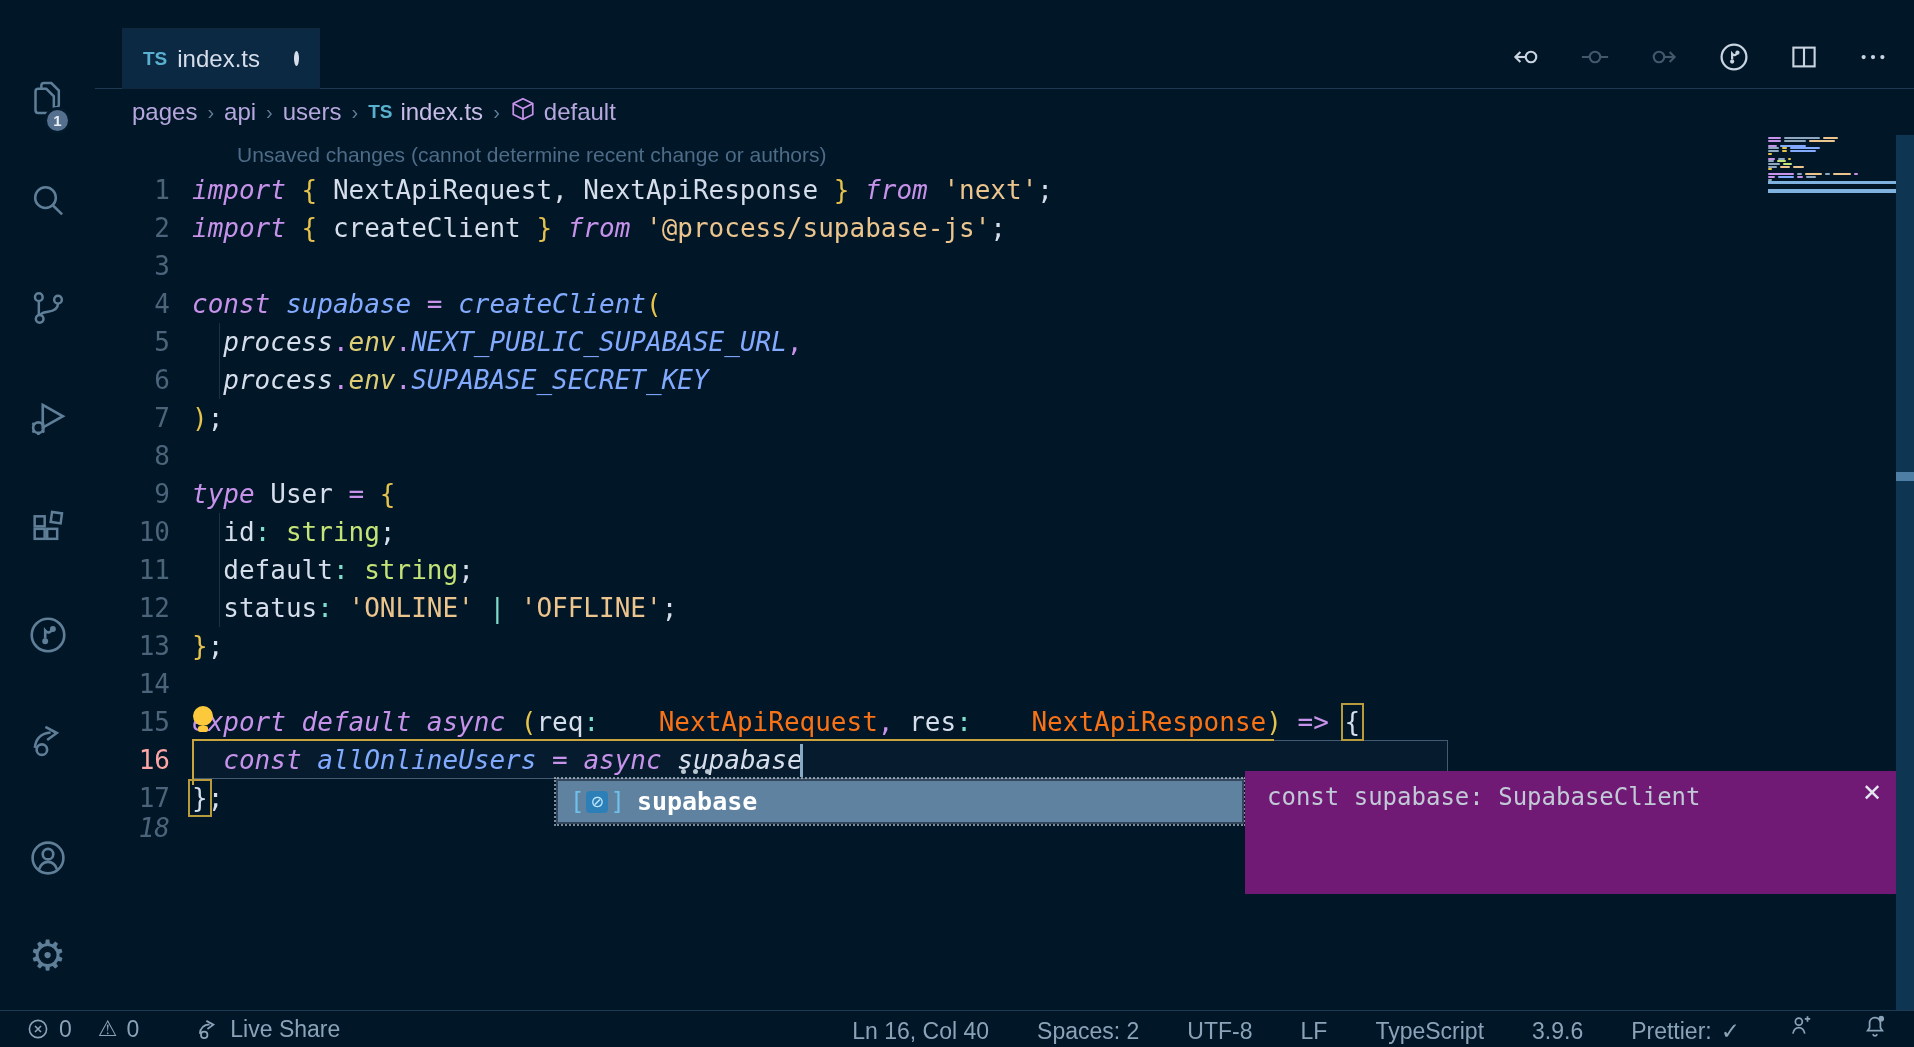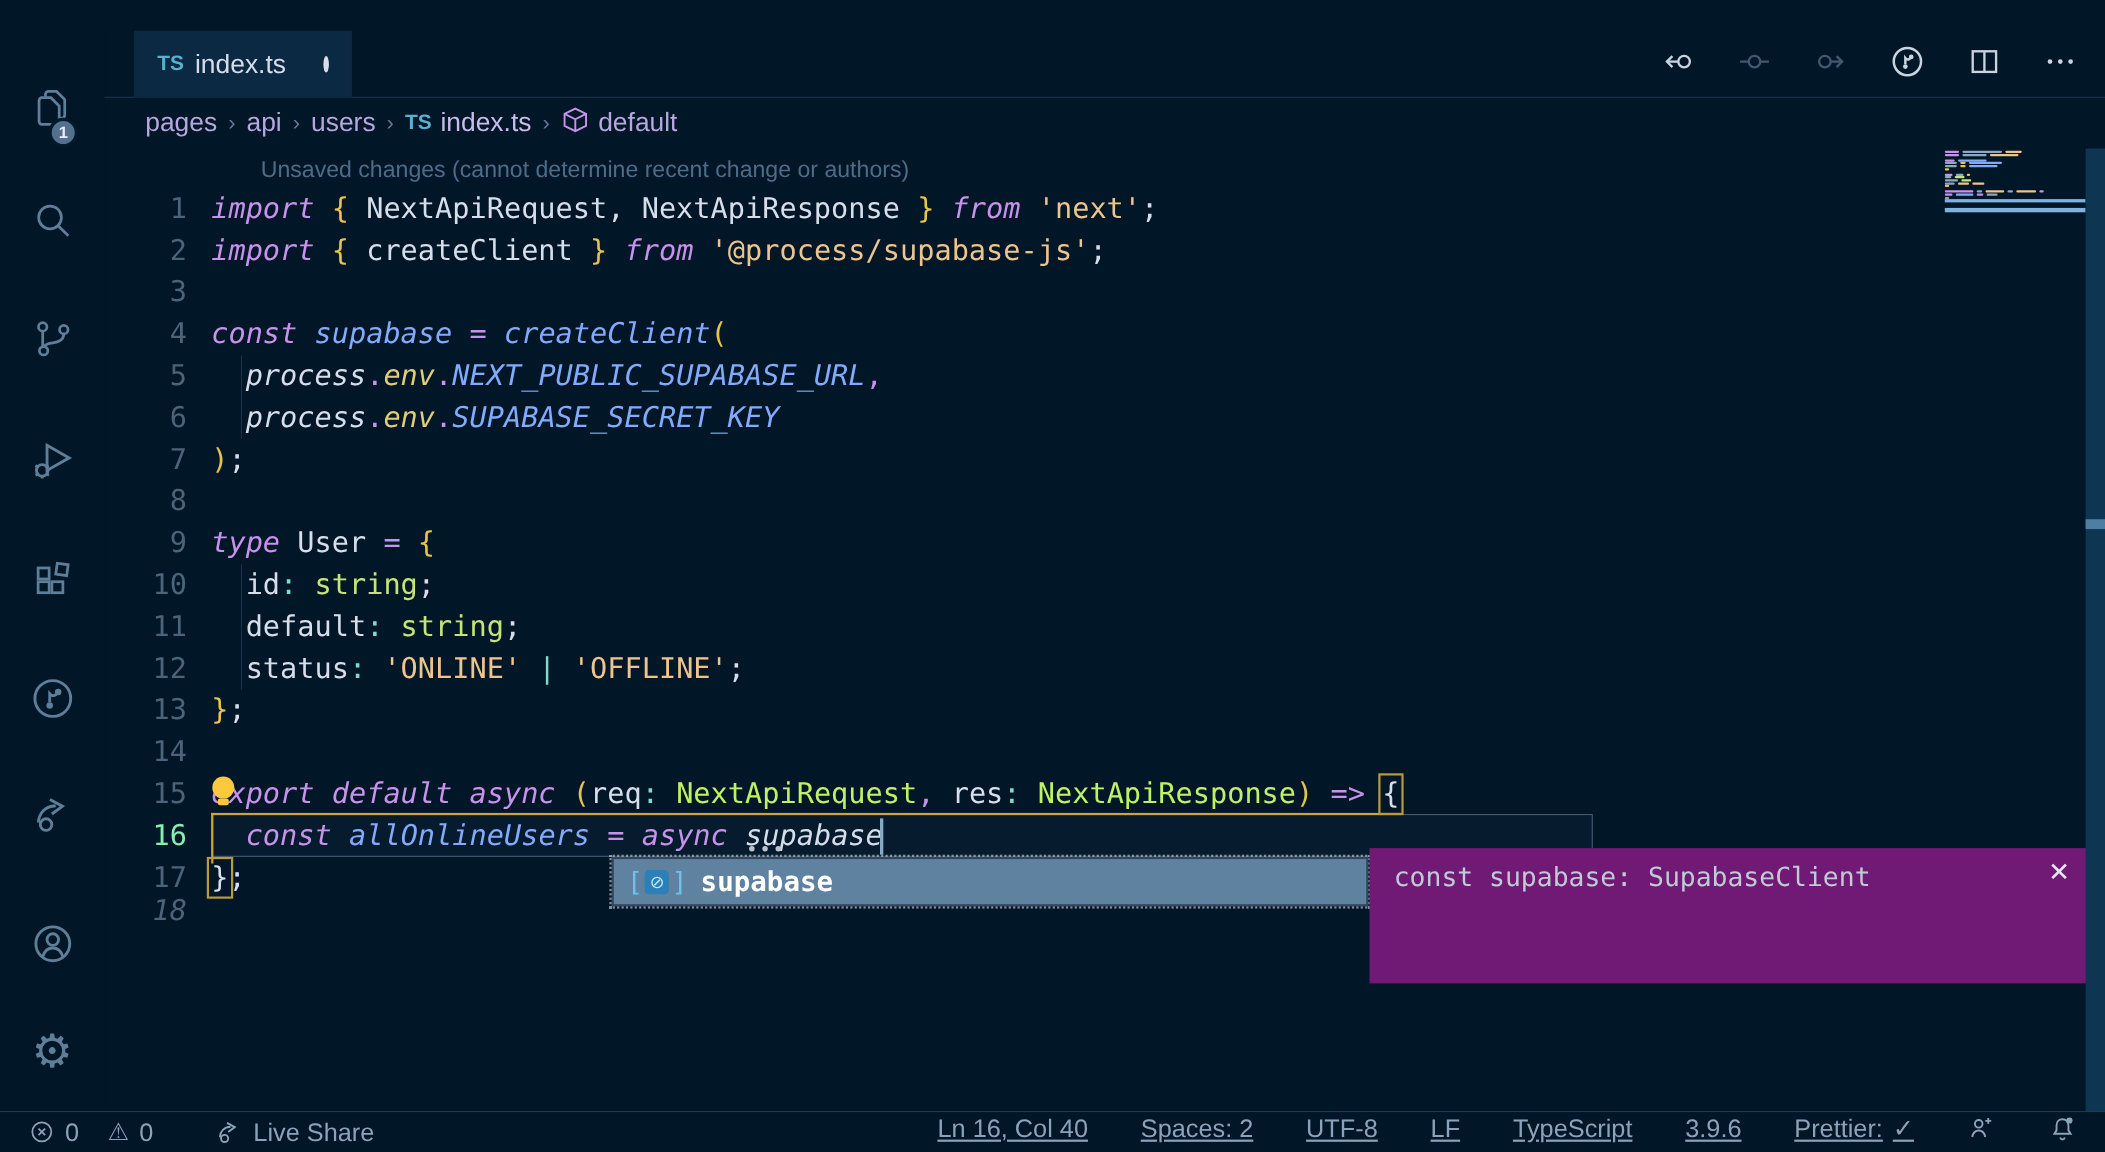--- a/index.html
+++ b/index.html
@@ -41,34 +41,34 @@
   .crumb-sep { color:#5f7e97; font-size:20px; margin-right:10px; }
   .crumb-ts { color:#59b0cf; font-weight:700; font-size:19px; margin-right:8px; }
   .cube-icon svg { stroke:#c792ea; fill:none; stroke-width:1.6; margin-right:8px; }
 
   
   #editor { position:absolute; left:95px; top:135px; width:1819px; height:875px; background:#011627; }
   #codelens { position:absolute; left:142px; top:5px; height:30px; line-height:30px;
     color:#4e6c87; font-size:21px; font-family:"Liberation Sans", sans-serif; }
   .linenum { position:absolute; left:0; width:75px; height:38px; line-height:38px; text-align:right;
     color:#4b6479; font-family:"DejaVu Sans Mono", monospace; font-size:26px; }
-  .linenum.active { color:#86efac; }
+  .linenum.active { color:#fca5a5; }
   .codeline { position:absolute; left:97px; height:38px; line-height:38px; white-space:pre;
     font-family:"DejaVu Sans Mono", monospace; font-size:26px; color:#d6deeb; }
   .tk.kw  { color:#c792ea; font-style:italic; }
   .tk.fg  { color:#d6deeb; }
   .tk.b1  { color:#e6c34c; }
   .tk.str { color:#ecc48d; }
   .tk.pk  { color:#c792ea; }
   .tk.cy  { color:#7fdbca; }
   .tk.ty  { color:#c5e478; }
   .tk.bv  { color:#82aaff; font-style:italic; }
   .tk.wi  { color:#d6deeb; font-style:italic; }
   .tk.env { color:#ddce75; font-style:italic; }
-  .tk.oty { color:#bef264; }
+  .tk.oty { color:#f97316;margin-left:44px; }
   .tk.bm  { color:#d6deeb; outline:2px solid #b99b3e; outline-offset:2px; }
 
   .indent-guide { position:absolute; width:1px; background:rgba(95,126,151,.28); }
   #line16-box { position:absolute; left:97px; top:605px; width:1256px; height:39px;
     border:1px solid rgba(128,154,178,.5); background:rgba(100,140,175,.06); }
   #bracket-hline { position:absolute; left:97px; top:604px; width:1082px; height:2px; background:#caa53d; }
   #bracket-vline { position:absolute; left:97px; top:604px; width:2px; height:46px; background:#caa53d; }
   #cursor { position:absolute; left:705px; top:609px; width:3px; height:33px; background:#87a9c4; }
 
   #lightbulb { position:absolute; left:95px; top:571px; width:26px; height:28px; }
@@ -101,21 +101,21 @@
   .mm-seg { height:2px; border-radius:1px; }
   .mm-hl { position:absolute; left:0; width:128px; background:#7fb2df; }
   #scrollbar { position:absolute; left:1801px; top:0; width:18px; height:875px; background:#0e3552; }
   #scrollbar-notch { position:absolute; left:0; top:337px; width:18px; height:9px; background:#4e7ea4; }
 
   
   #statusbar { position:absolute; left:0; top:1010px; width:1914px; height:37px; background:#011627;
     border-top:1px solid #1e3a52; color:#8ba3b8; font-size:23px; display:flex; align-items:center; }
   #statusbar svg { stroke:#8ba3b8; fill:none; stroke-width:1.6; }
   .sb-left { display:flex; align-items:center; gap:10px; margin-left:26px; }
-  .sb-right { margin-left:auto; display:flex; align-items:flex-start; gap:48px; margin-right:26px;text-decoration:underline; }
+  .sb-right { margin-left:auto; display:flex; align-items:flex-end; gap:48px; margin-right:26px; }
   .sb-item { display:flex; align-items:center; gap:9px; }
   .warn-glyph { font-size:22px; line-height:1; }
 </style>
 </head>
 <body>
 
 <div id="window">
 
 
   <div id="activitybar">

